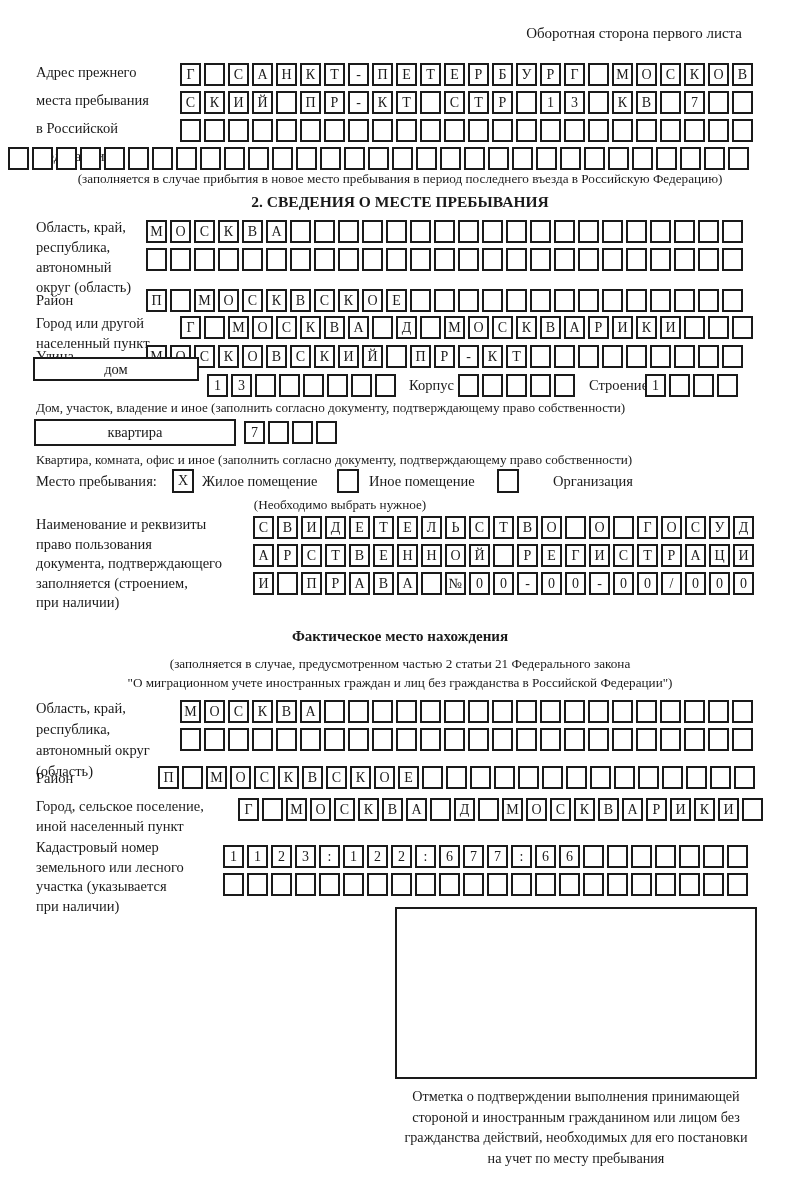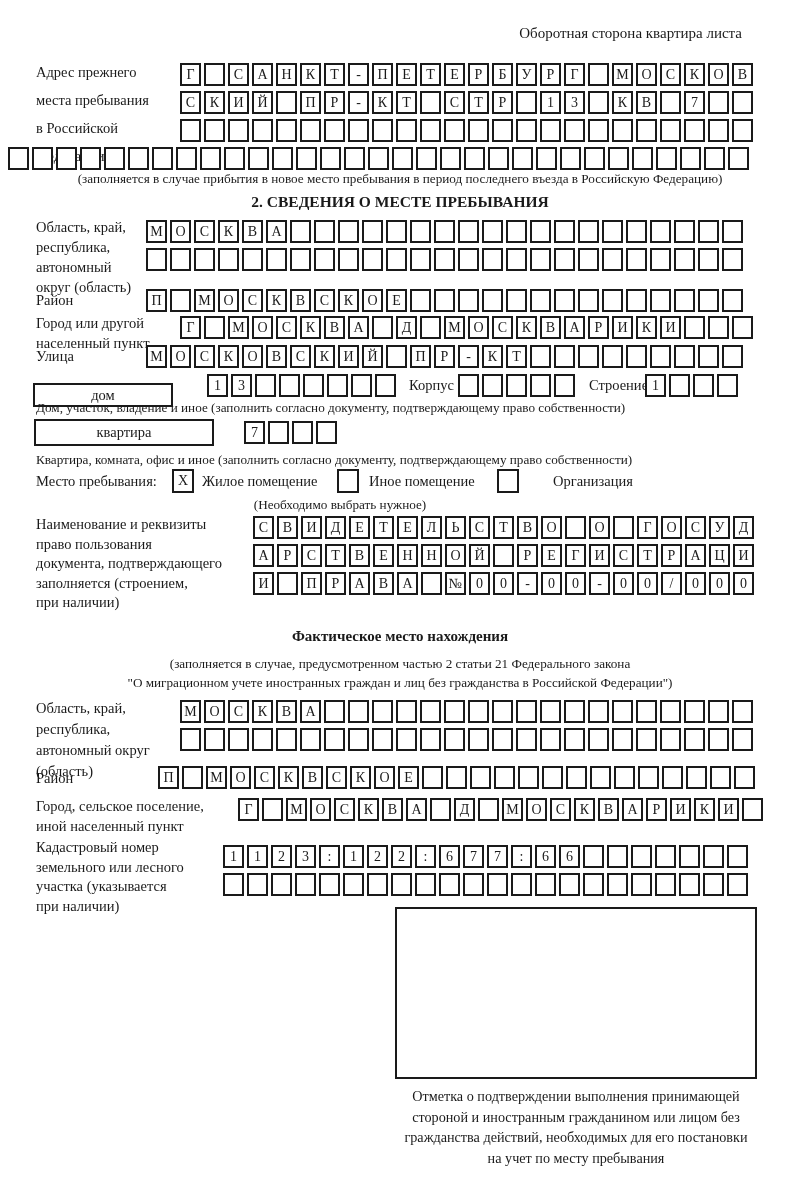--- a/index.html
+++ b/index.html
@@ -34,21 +34,21 @@
   .inline-lbl { font-size:14.5px; }
   .bigbox { border:2px solid var(--ink); background:#fff; box-sizing:border-box; }
   .caption { font-size:14.2px; line-height:20.5px; text-align:center; }
   .caption span { display:block; }
 </style>
 </head>
 <body>
 
 <div class="page">
 
-  <div class="abs title" style="top:25px; right:58px;">Оборотная сторона квартира листа</div>
+  <div class="abs title" style="top:25px; right:58px;">Оборотная сторона первого листа</div>
 
   <div class="abs lbl lbl28" style="left:36px; top:58px; width:145px;">
     <span>Адрес прежнего</span>
     <span>места пребывания</span>
     <span>в Российской</span>
     <span>Федерации</span>
   </div>
   <div class="abs grid" style="left:180px; top:63px;"><span class="cell">Г</span><span class="cell"></span><span class="cell">С</span><span class="cell">А</span><span class="cell">Н</span><span class="cell">К</span><span class="cell">Т</span><span class="cell">-</span><span class="cell">П</span><span class="cell">Е</span><span class="cell">Т</span><span class="cell">Е</span><span class="cell">Р</span><span class="cell">Б</span><span class="cell">У</span><span class="cell">Р</span><span class="cell">Г</span><span class="cell"></span><span class="cell">М</span><span class="cell">О</span><span class="cell">С</span><span class="cell">К</span><span class="cell">О</span><span class="cell">В</span></div>
   <div class="abs grid" style="left:180px; top:91px;"><span class="cell">С</span><span class="cell">К</span><span class="cell">И</span><span class="cell">Й</span><span class="cell"></span><span class="cell">П</span><span class="cell">Р</span><span class="cell">-</span><span class="cell">К</span><span class="cell">Т</span><span class="cell"></span><span class="cell">С</span><span class="cell">Т</span><span class="cell">Р</span><span class="cell"></span><span class="cell">1</span><span class="cell">3</span><span class="cell"></span><span class="cell">К</span><span class="cell">В</span><span class="cell"></span><span class="cell">7</span><span class="cell"></span><span class="cell"></span></div>
   <div class="abs grid" style="left:180px; top:119px;"><span class="cell"></span><span class="cell"></span><span class="cell"></span><span class="cell"></span><span class="cell"></span><span class="cell"></span><span class="cell"></span><span class="cell"></span><span class="cell"></span><span class="cell"></span><span class="cell"></span><span class="cell"></span><span class="cell"></span><span class="cell"></span><span class="cell"></span><span class="cell"></span><span class="cell"></span><span class="cell"></span><span class="cell"></span><span class="cell"></span><span class="cell"></span><span class="cell"></span><span class="cell"></span><span class="cell"></span></div>
@@ -71,31 +71,31 @@
 
   <div class="abs lbl" style="left:36px; top:313px; width:145px;">
     <span>Город или другой</span>
     <span>населенный пункт</span>
   </div>
   <div class="abs grid" style="left:180px; top:316px;"><span class="cell">Г</span><span class="cell"></span><span class="cell">М</span><span class="cell">О</span><span class="cell">С</span><span class="cell">К</span><span class="cell">В</span><span class="cell">А</span><span class="cell"></span><span class="cell">Д</span><span class="cell"></span><span class="cell">М</span><span class="cell">О</span><span class="cell">С</span><span class="cell">К</span><span class="cell">В</span><span class="cell">А</span><span class="cell">Р</span><span class="cell">И</span><span class="cell">К</span><span class="cell">И</span><span class="cell"></span><span class="cell"></span><span class="cell"></span></div>
 
   <div class="abs inline-lbl" style="left:36px; top:348px;">Улица</div>
   <div class="abs grid" style="left:146px; top:345px;"><span class="cell">М</span><span class="cell">О</span><span class="cell">С</span><span class="cell">К</span><span class="cell">О</span><span class="cell">В</span><span class="cell">С</span><span class="cell">К</span><span class="cell">И</span><span class="cell">Й</span><span class="cell"></span><span class="cell">П</span><span class="cell">Р</span><span class="cell">-</span><span class="cell">К</span><span class="cell">Т</span><span class="cell"></span><span class="cell"></span><span class="cell"></span><span class="cell"></span><span class="cell"></span><span class="cell"></span><span class="cell"></span><span class="cell"></span><span class="cell"></span></div>
 
-  <div class="abs wbox" style="left:33px; top:383px; width:140px; height:24px;">
+  <div class="abs wbox" style="left:33px; top:357px; width:166px; height:24px;">
     <span>дом</span>
   </div>
   <div class="abs grid" style="left:207px; top:374px;"><span class="cell">1</span><span class="cell">3</span><span class="cell"></span><span class="cell"></span><span class="cell"></span><span class="cell"></span><span class="cell"></span><span class="cell"></span></div>
   <div class="abs inline-lbl" style="left:409px; top:377px;">Корпус</div>
   <div class="abs grid" style="left:458px; top:374px;"><span class="cell"></span><span class="cell"></span><span class="cell"></span><span class="cell"></span><span class="cell"></span></div>
   <div class="abs inline-lbl" style="left:589px; top:377px;font-family:Liberation Serif, serif;">Строение</div>
   <div class="abs grid" style="left:645px; top:374px;"><span class="cell">1</span><span class="cell"></span><span class="cell"></span><span class="cell"></span></div>
   <div class="abs note" style="left:36px; top:400px;">Дом, участок, владение и иное (заполнить согласно документу, подтверждающему право собственности)</div>
 
-  <div class="abs wbox" style="left:34px; top:419px; width:180px; height:27px;">
+  <div class="abs wbox" style="left:34px; top:419px; width:202px; height:27px;">
     <span>квартира</span>
   </div>
   <div class="abs grid" style="left:244px; top:421px;"><span class="cell">7</span><span class="cell"></span><span class="cell"></span><span class="cell"></span></div>
   <div class="abs note" style="left:36px; top:452px;">Квартира, комната, офис и иное (заполнить согласно документу, подтверждающему право собственности)</div>
 
   <div class="abs inline-lbl" style="left:36px; top:473px;">Место пребывания:</div>
   <span class="abs chk" style="left:172px; top:469px;">X</span>
   <div class="abs inline-lbl" style="left:202px; top:473px;">Жилое помещение</div>
   <span class="abs chk" style="left:337px; top:469px;"></span>
   <div class="abs inline-lbl" style="left:369px; top:473px;">Иное помещение</div>

